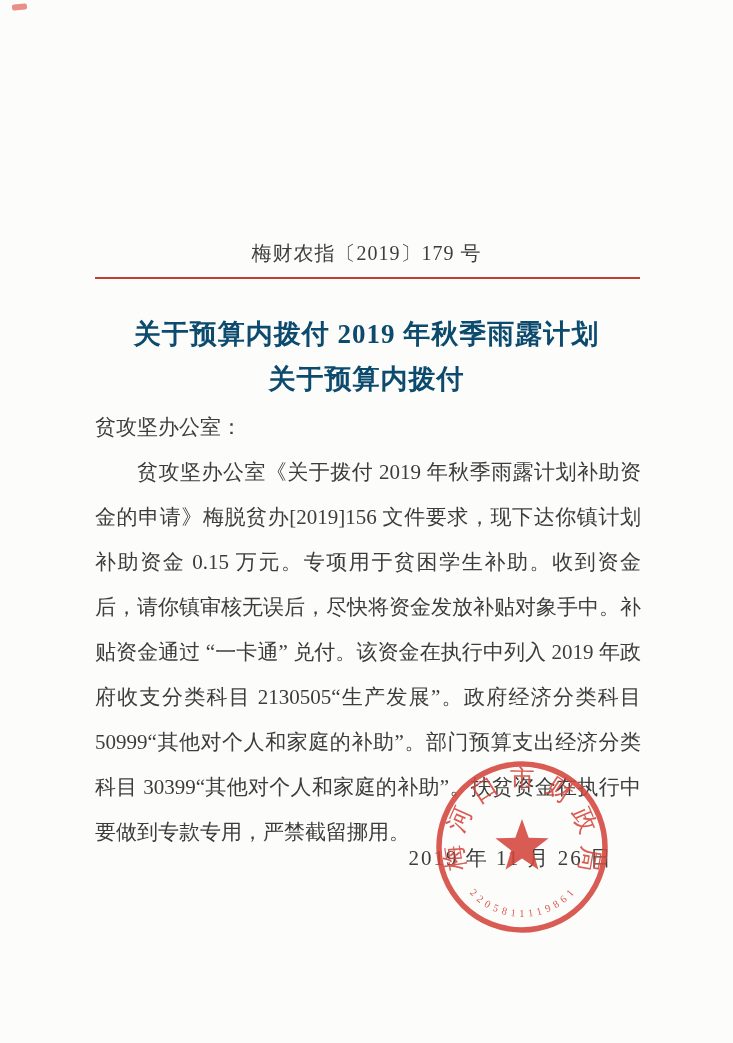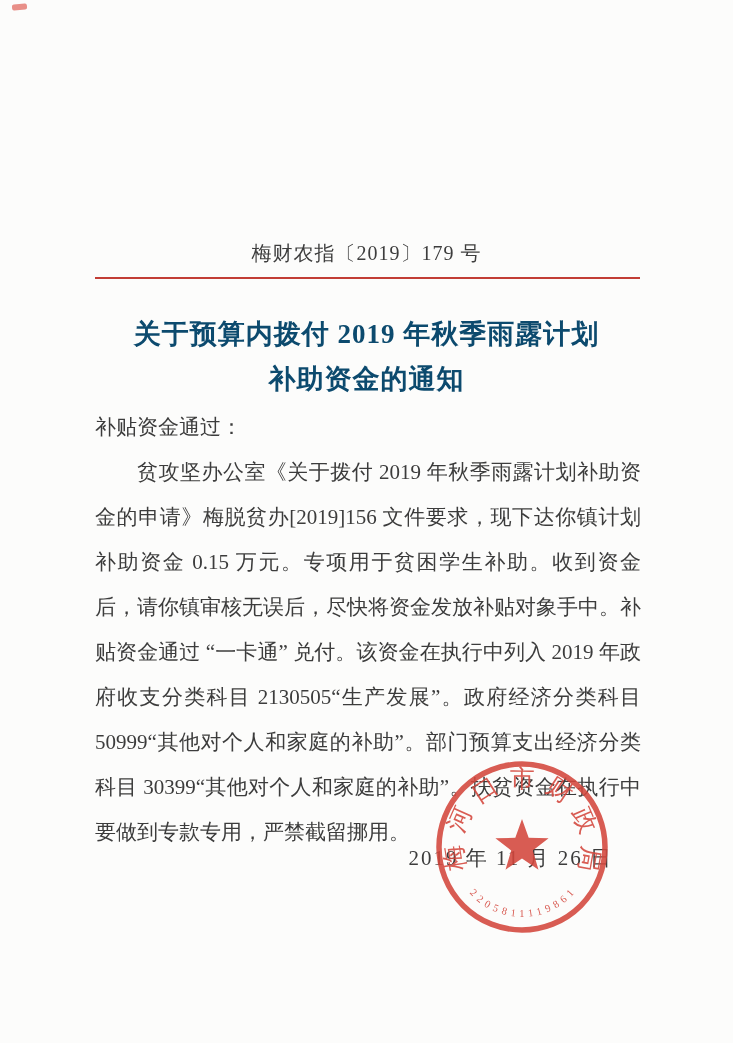--- a/index.html
+++ b/index.html
@@ -101,25 +101,25 @@
 
   <div class="corner-mark"></div>
 
 
   <div class="doc-number">梅财农指〔2019〕179 号</div>
 
   <div class="red-rule"></div>
 
   <div class="doc-title">
     <div>关于预算内拨付 2019 年秋季雨露计划</div>
-    <div>补助资金的通知</div>
+    <div>关于预算内拨付</div>
   </div>
 
   <div class="content">
-    <div class="addressee">补贴资金通过：</div>
+    <div class="addressee">贫攻坚办公室：</div>
     <p class="body-paragraph">贫攻坚办公室《关于拨付 2019 年秋季雨露计划补助资金的申请》梅脱贫办[2019]156 文件要求，现下达你镇计划补助资金 0.15 万元。专项用于贫困学生补助。收到资金后，请你镇审核无误后，尽快将资金发放补贴对象手中。补贴资金通过 “一卡通” 兑付。该资金在执行中列入 2019 年政府收支分类科目 2130505“生产发展”。政府经济分类科目 50999“其他对个人和家庭的补助”。部门预算支出经济分类科目 30399“其他对个人和家庭的补助”。扶贫资金在执行中要做到专款专用，严禁截留挪用。</p>
   </div>
 
   <div class="issue-date">2019 年 11 月 26 日</div>
 
   <svg class="seal" viewBox="0 0 180 180" aria-hidden="true">
 
     <circle cx="90" cy="88" r="83" fill="none" stroke="#d4463c" stroke-width="5.5"></circle>
 
     <polygon fill="#d4463c" points="90,60 96.7,78.8 116.6,79.3 100.8,91.5 106.5,110.7 90,99.4 73.5,110.7 79.2,91.5 63.4,79.3 83.3,78.8"></polygon>

